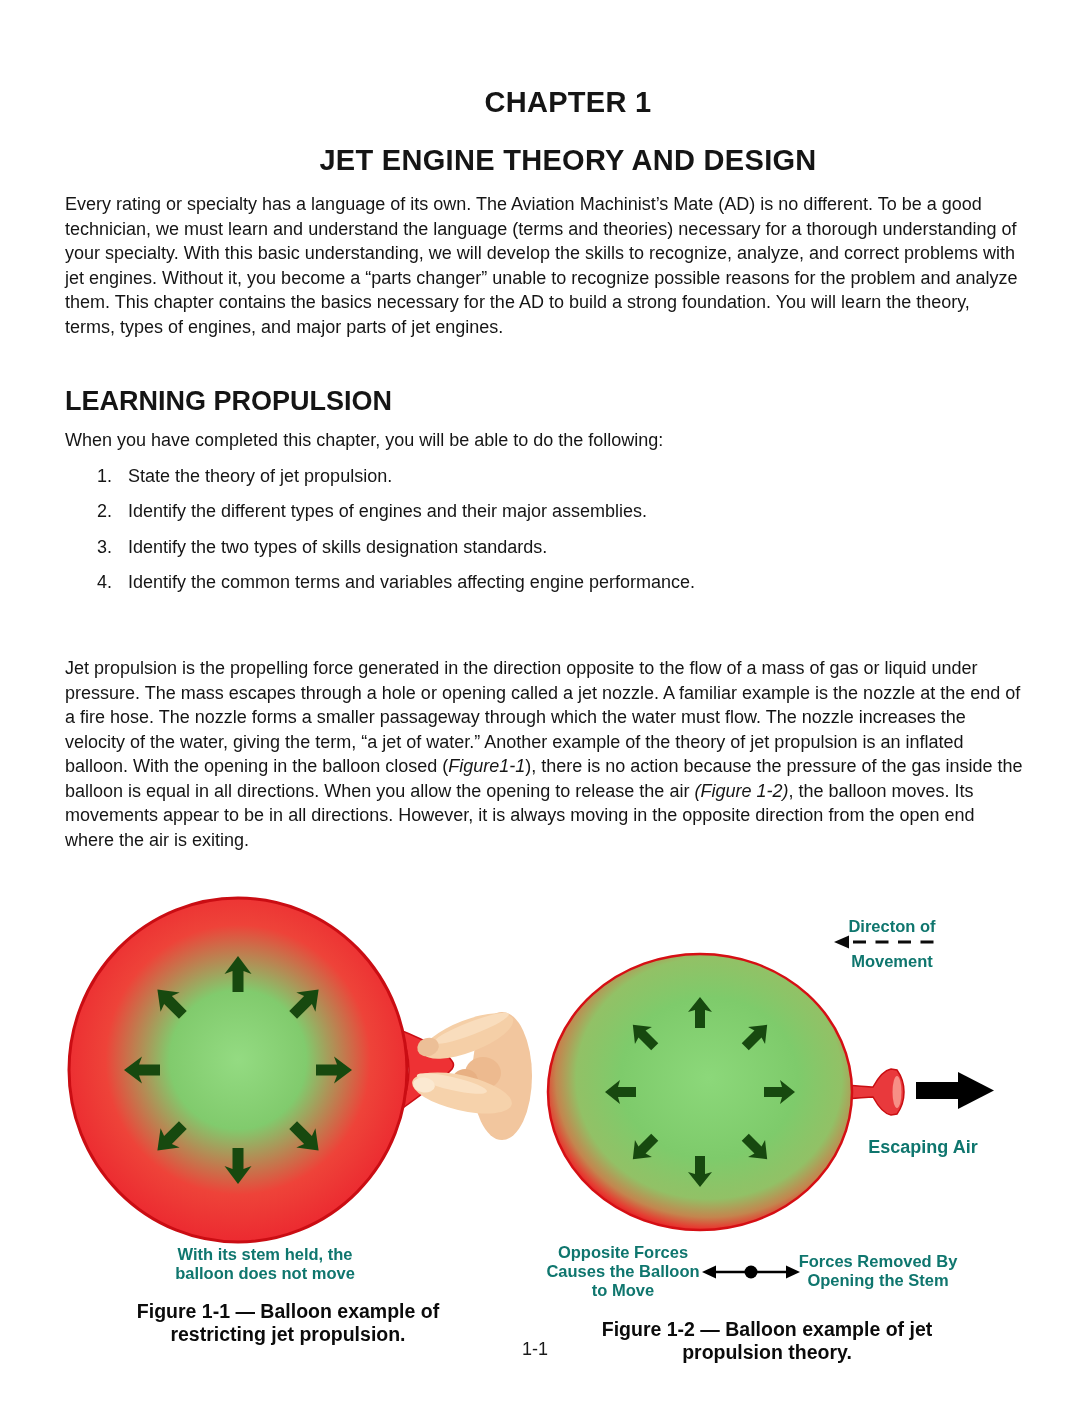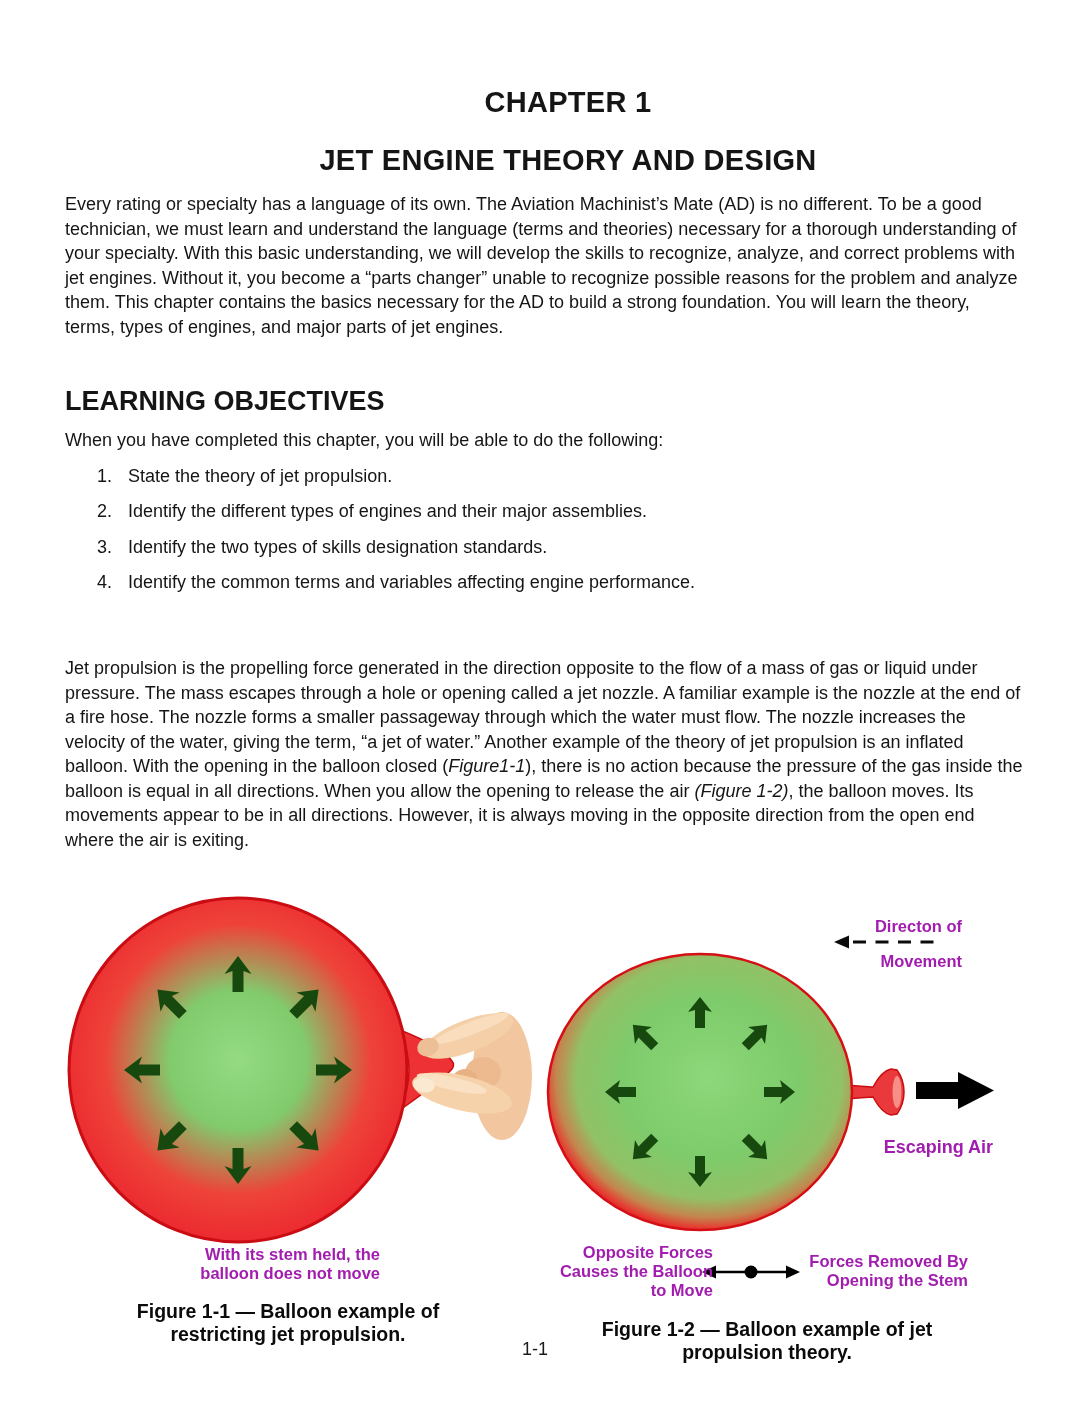--- a/index.html
+++ b/index.html
@@ -16,42 +16,42 @@
     font-size:18px; line-height:24.5px; text-align:left;
   }
   .section-heading {
     position:absolute; left:65px; font-weight:bold; font-size:27px; line-height:28px;
   }
   .list-item { position:absolute; left:97px; width:910px; font-size:18px; line-height:24.5px; }
   .list-item .num { display:inline-block; width:31px; }
   .figure-area { position:absolute; left:0; top:880px; width:1088px; height:528px; }
   .figure-area svg { position:absolute; left:0; top:0; }
   .fig-label {
-    position:absolute; font-weight:bold; color:#a21caf; text-align:right;
+    position:absolute; font-weight:bold; color:#0f766e; text-align:center;
     font-size:16.5px; line-height:19px;
   }
   .fig-caption {
     position:absolute; font-weight:bold; color:#0b0b0b; text-align:center;
     font-size:19.5px; line-height:23px;
   }
   .dir-label-line2 { margin-top:16px; }
   .page-num { position:absolute; font-size:18px; color:#1a1a1a; }
 </style>
 </head>
 <body>
 
 <div class="page">
 
   <div class="center-title" style="top:87px">CHAPTER 1</div>
 
   <div class="center-title" style="top:145px">JET ENGINE THEORY AND DESIGN</div>
 
   <div class="body-text" style="top:192px">Every rating or specialty has a language of its own. The Aviation Machinist’s Mate (AD) is no different. To be a good technician, we must learn and understand the language (terms and theories) necessary for a thorough understanding of your specialty. With this basic understanding, we will develop the skills to recognize, analyze, and correct problems with jet engines. Without it, you become a “parts changer” unable to recognize possible reasons for the problem and analyze them. This chapter contains the basics necessary for the AD to build a strong foundation. You will learn the theory, terms, types of engines, and major parts of jet engines.</div>
 
-  <div class="section-heading" style="top:387px">LEARNING OBJECTIVES</div>
+  <div class="section-heading" style="top:387px">LEARNING PROPULSION</div>
 
   <div class="body-text" style="top:428px">When you have completed this chapter, you will be able to do the following:</div>
 
   <div class="list-item" style="top:464px">
     <span class="num">1.</span><span>State the theory of jet propulsion.</span>
   </div>
   <div class="list-item" style="top:499px">
     <span class="num">2.</span><span>Identify the different types of engines and their major assemblies.</span>
   </div>
   <div class="list-item" style="top:535px">

